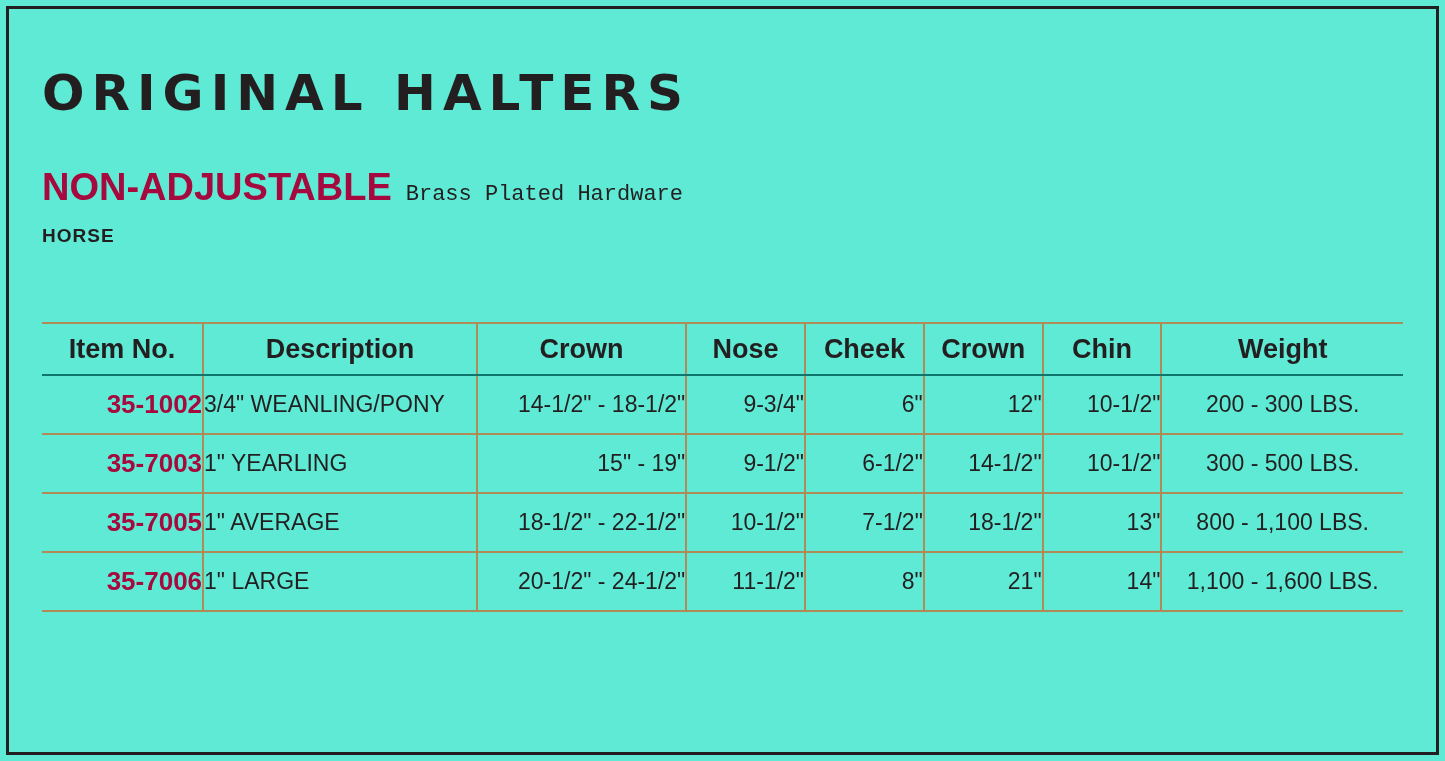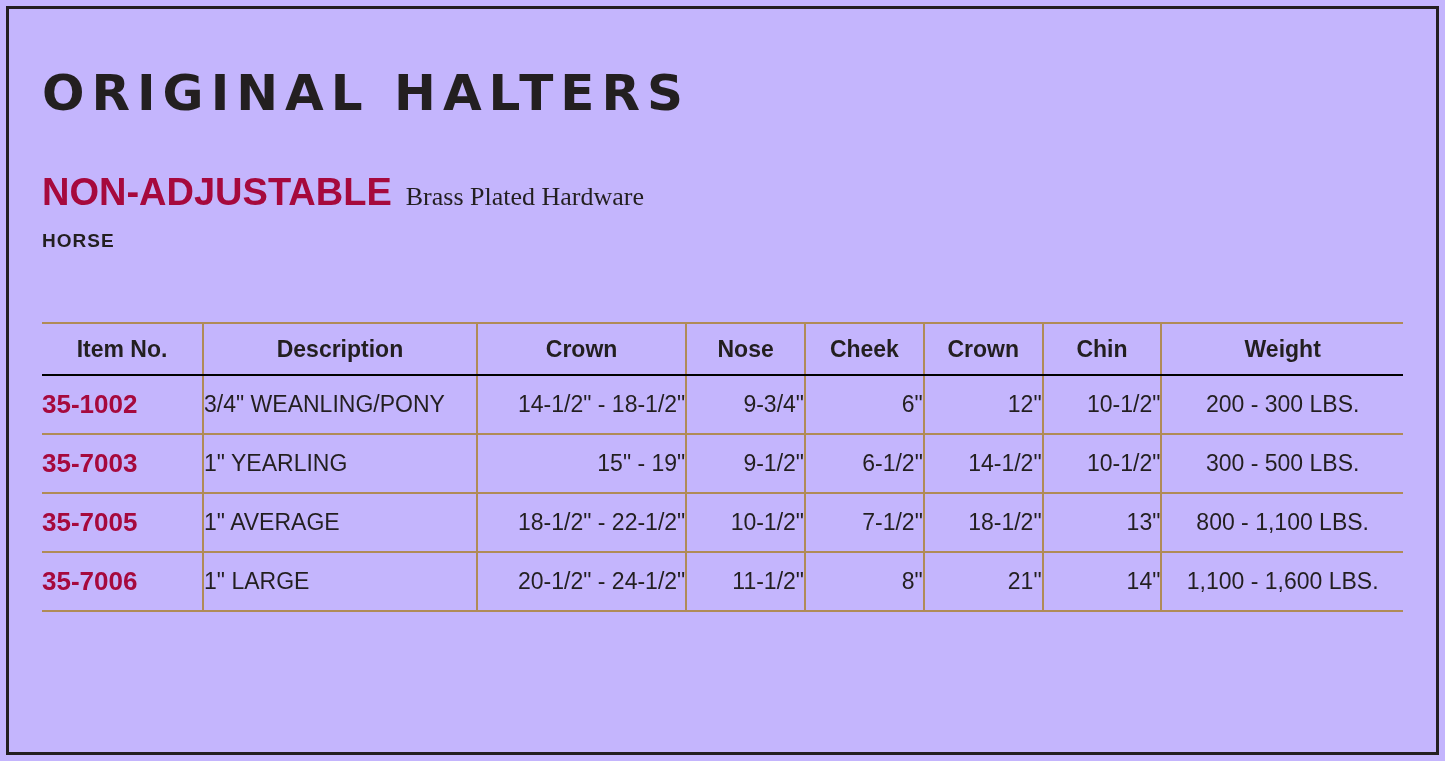--- a/index.html
+++ b/index.html
@@ -7,21 +7,21 @@
     padding: 0;
     background: #ffffff;
   }
   body {
     font-family: "Liberation Sans", sans-serif;
   }
   .page {
     position: relative;
     width: 1445px;
     height: 761px;
-    background: #c4b5fd;
+    background: #5eead4;
     box-sizing: border-box;
     overflow: hidden;
   }
   .border-frame {
     position: absolute;
     left: 6px;
     top: 6px;
     right: 6px;
     bottom: 6px;
     border: 3px solid #231f20;
@@ -59,22 +59,22 @@
   }
   .subtitle-main {
     font-family: "Liberation Sans", sans-serif;
     font-size: 38px;
     font-weight: bold;
     color: #a6093d;
     letter-spacing: 0px;
     line-height: 1;
   }
   .subtitle-sub {
-    font-family: Liberation Serif, serif;
-    font-size: 26px;
+    font-family: Liberation Mono, monospace;
+    font-size: 22px;
     color: #231f20;
     line-height: 1;
     margin-top: 40px;
   }
   .section-title {
     margin-top: 20px;
     font-family: "Liberation Sans", sans-serif;
     font-size: 19px;
     font-weight: bold;
     color: #231f20;
@@ -100,27 +100,27 @@
     border-collapse: collapse;
     width: 100%;
     table-layout: fixed;
   }
   table.spec th, table.spec td {
     padding: 0;
     vertical-align: middle;
   }
   thead tr.head-row th {
     font-family: "Liberation Sans", sans-serif;
-    font-size: 23px;
+    font-size: 27px;
     font-weight: bold;
     color: #231f20;
     text-align: center;
     height: 50px;
     border-top: 2px solid #b08b57;
-    border-bottom: 2px solid #000000;
+    border-bottom: 2px solid #0f766e;
   }
   thead tr.head-row th.col-item {
     border-right: 2px solid #b08b57;
   }
   thead tr.head-row th.col-desc {
     border-right: 2px solid #b08b57;
   }
   thead tr.head-row th.col-crown,
   thead tr.head-row th.col-nose,
   thead tr.head-row th.col-cheek,
@@ -133,21 +133,21 @@
     height: 57px;
     border-bottom: 2px solid #b08b57;
     font-family: "Liberation Sans", sans-serif;
     font-size: 23px;
     color: #231f20;
   }
   tbody tr:last-child td {
     border-bottom: 2px solid #b08b57;
   }
   td.col-item {
-    text-align: left;
+    text-align: right;
     font-size: 26px;
     font-weight: bold;
     color: #a6093d;
     border-right: 2px solid #b08b57;
   }
   td.col-desc {
     text-align: left;
     padding-left: 12px;
     border-right: 2px solid #b08b57;
   }

